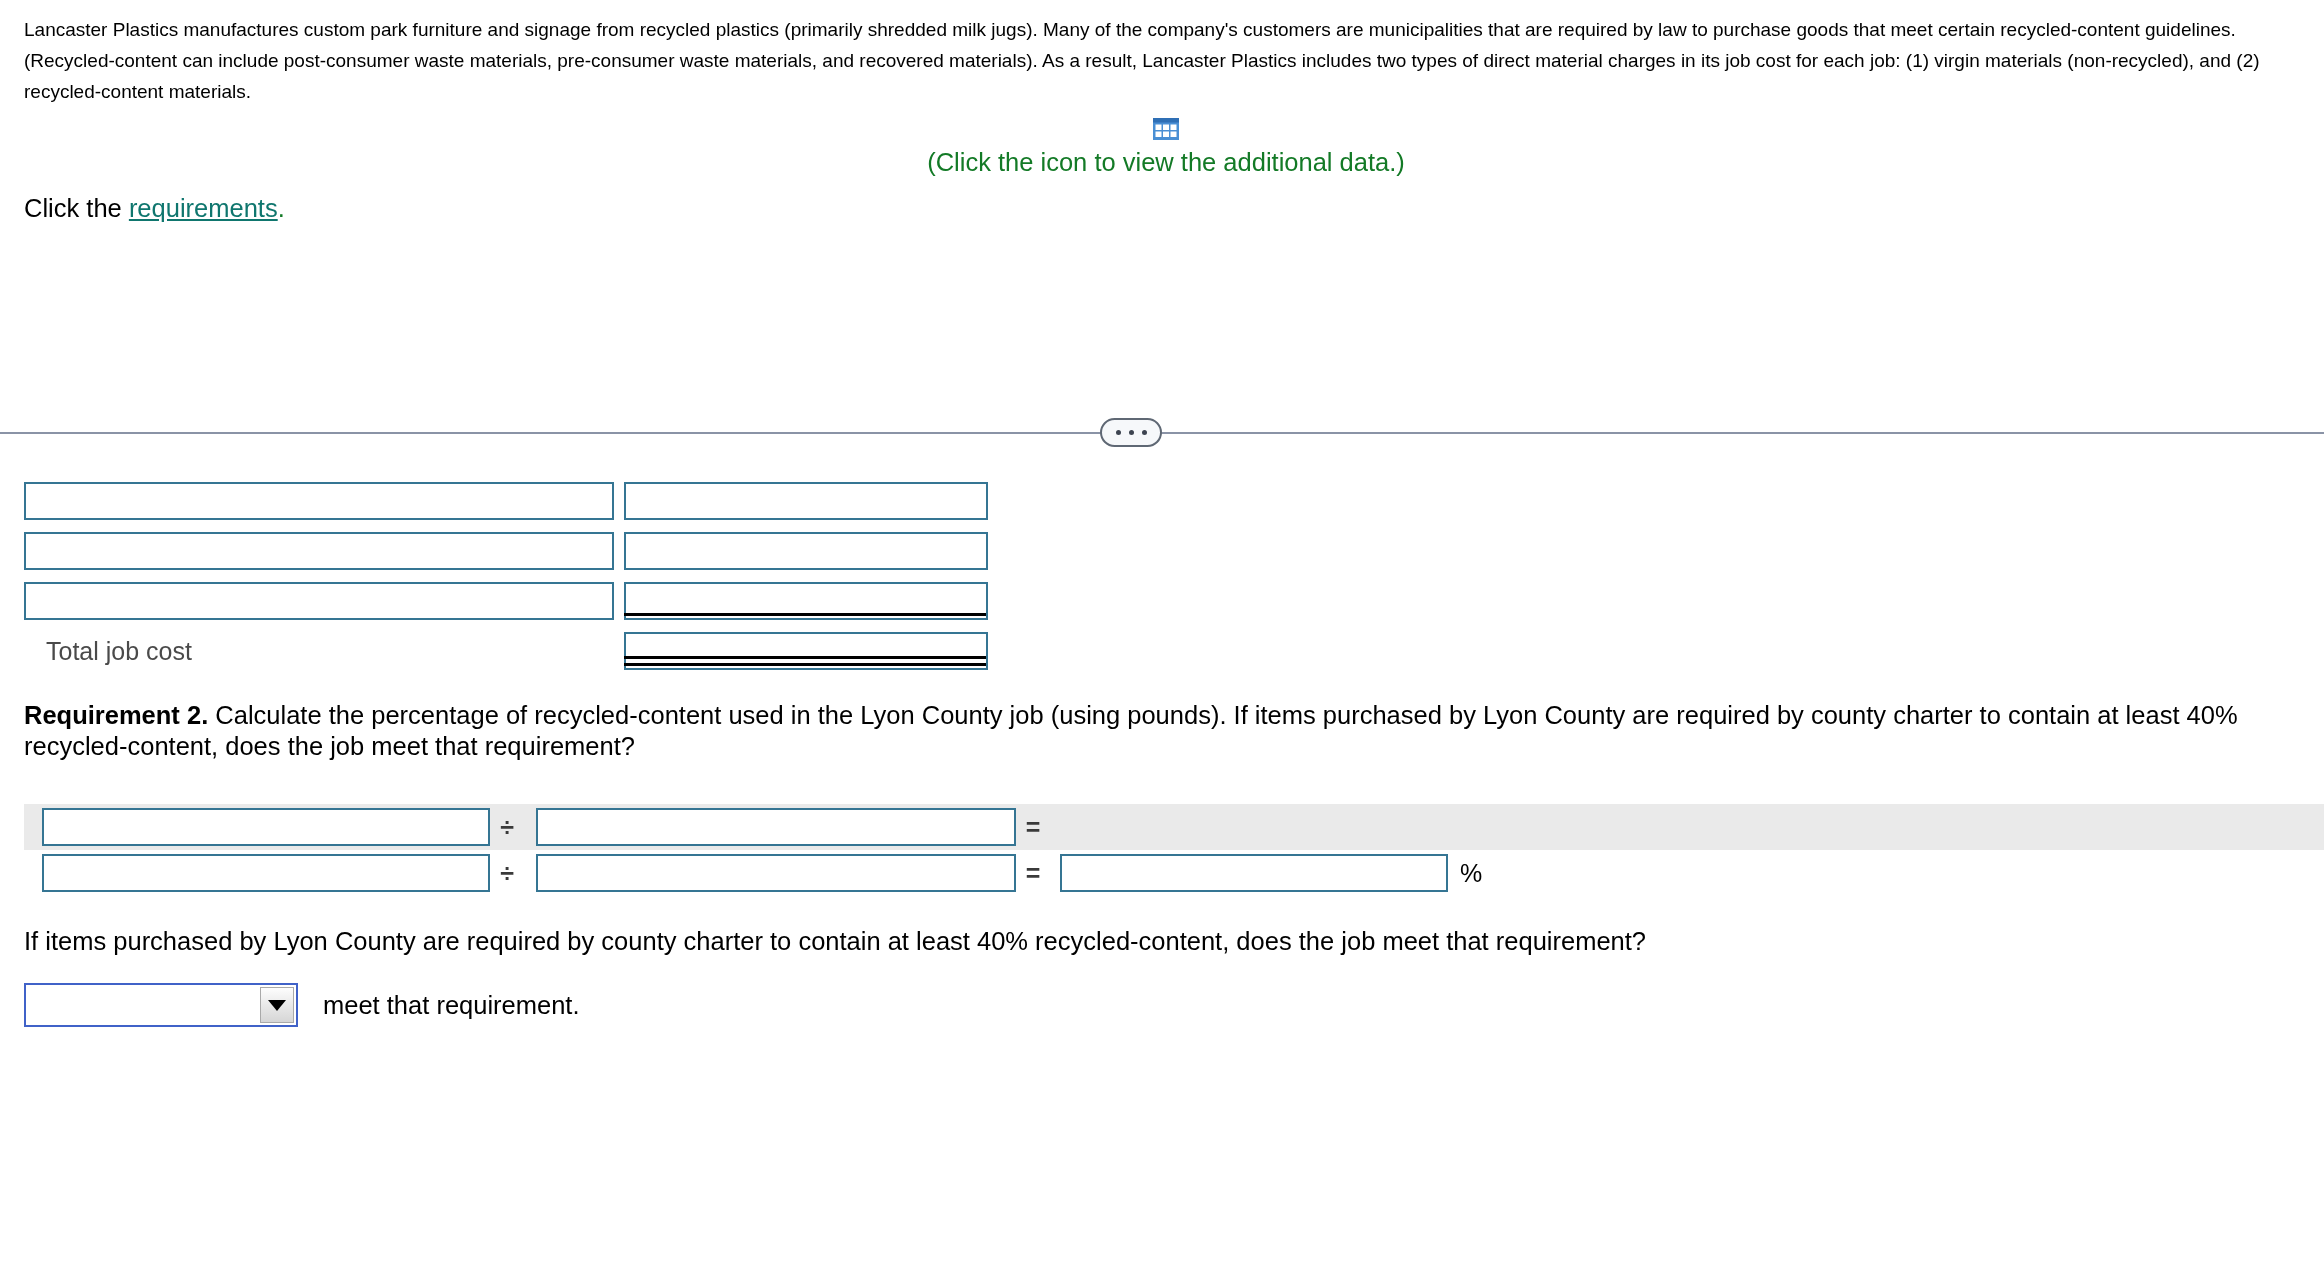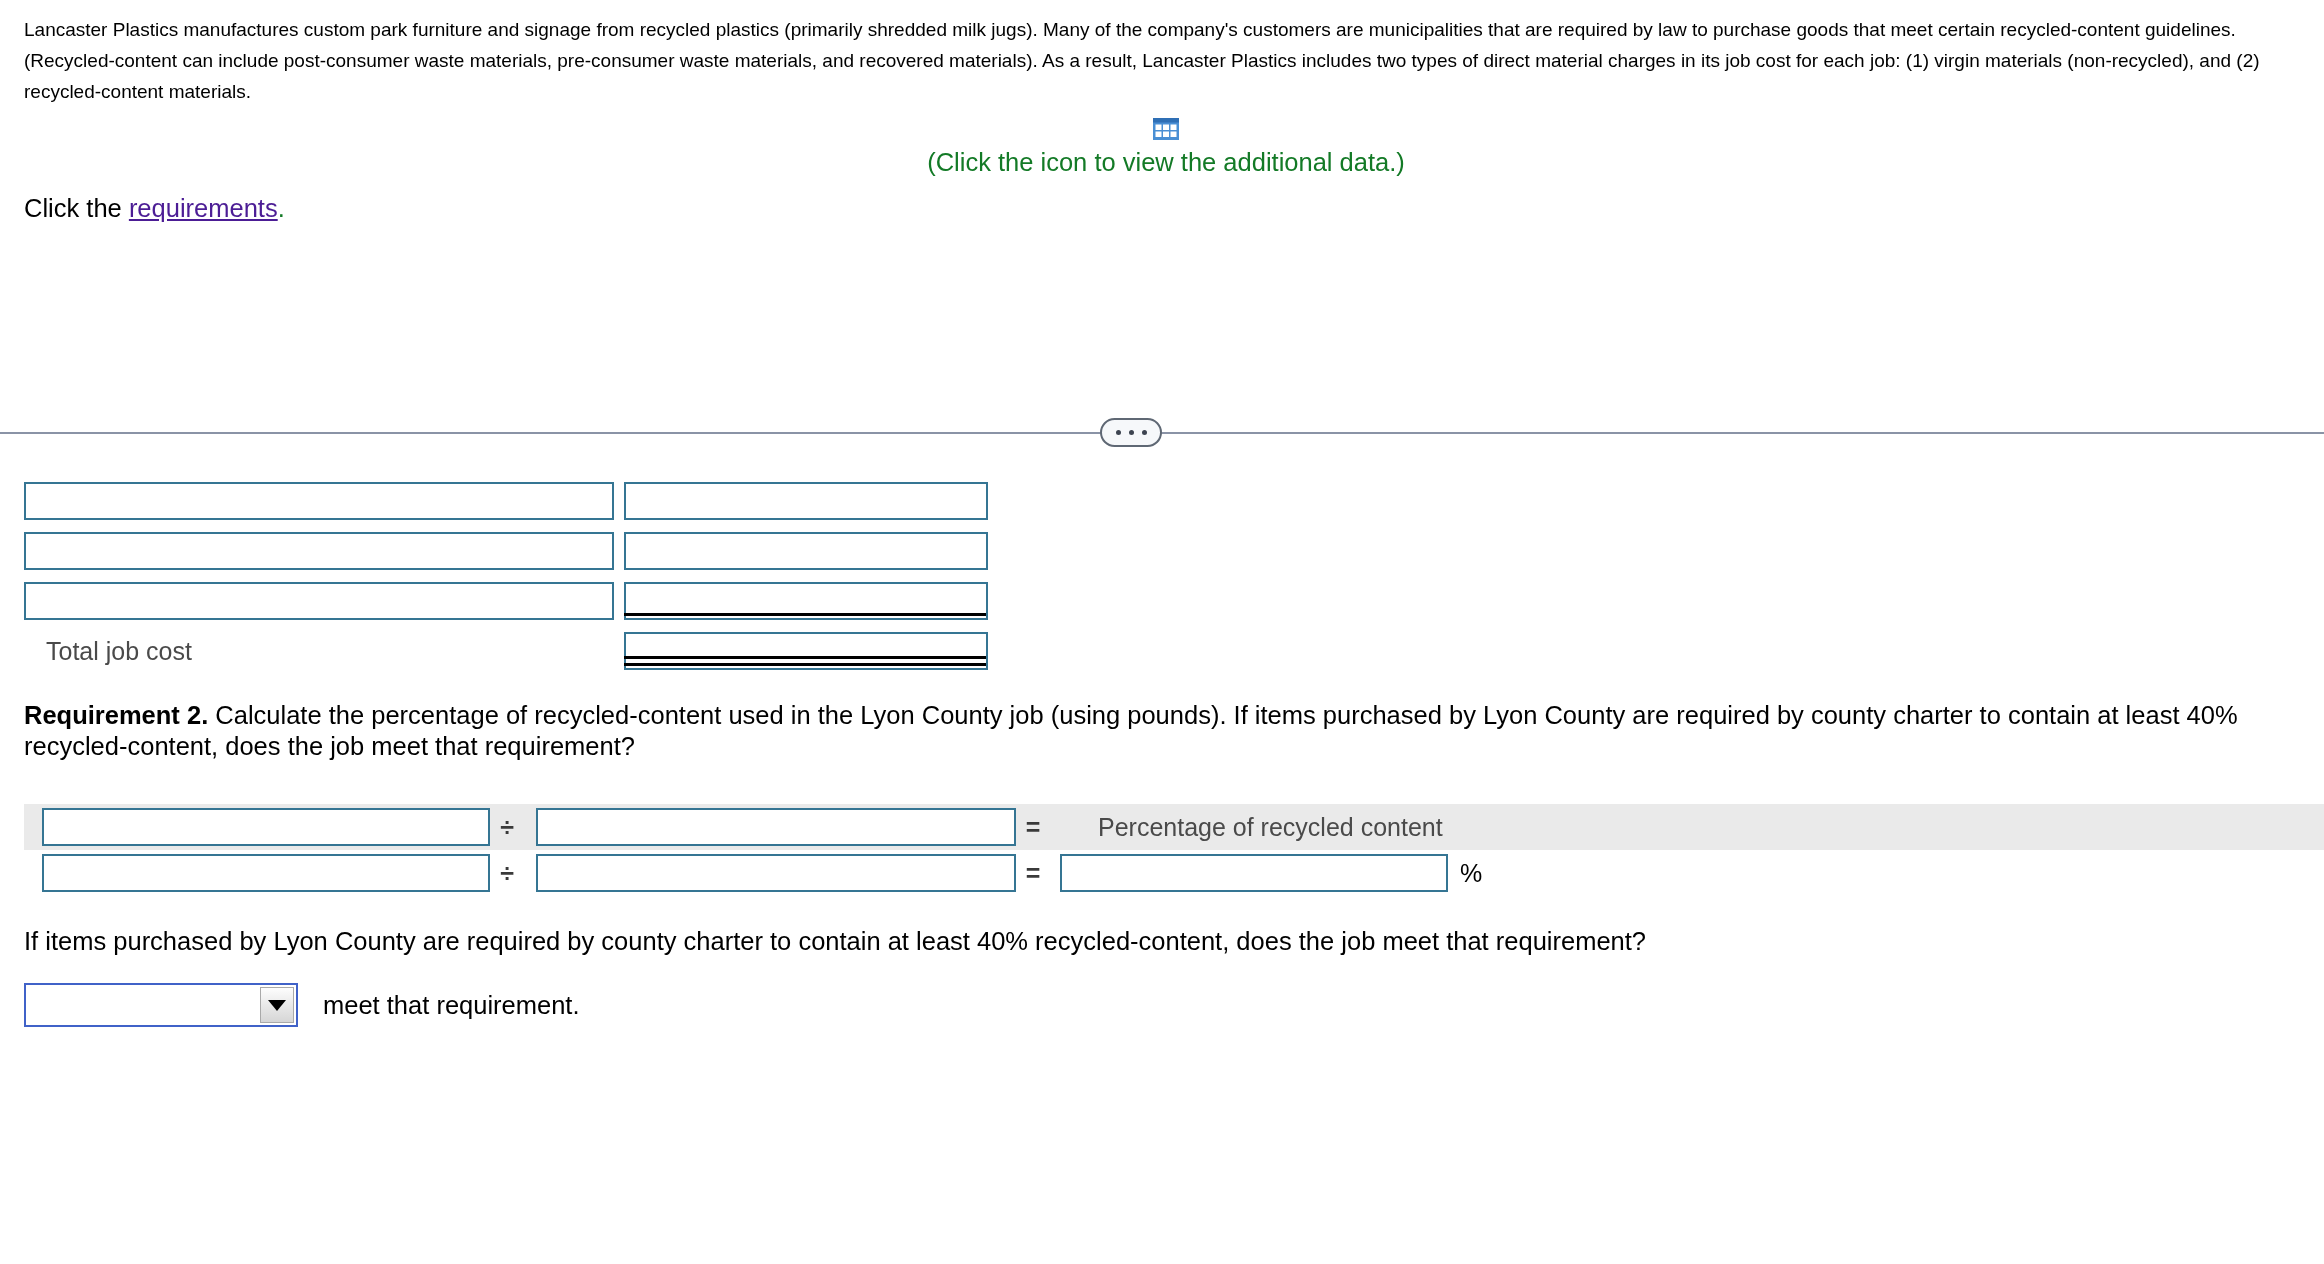--- a/index.html
+++ b/index.html
@@ -45,21 +45,21 @@
     color: #137a26;
     line-height: 26px;
     cursor: pointer;
   }
   .read-row {
     margin-top: 18px;
     font-size: 25.5px;
     line-height: 30px;
   }
   .req-link {
-    color: #4c1d95;
+    color: #0f766e;
     cursor: pointer;
   }
   .green-period { color: #137a26; }
 
   
   #divider {
     position: absolute;
     left: 0;
     top: 418px;
     width: 2324px;
@@ -377,21 +377,20 @@
 
   <div class="spacer-sm"></div>
 
 
   <div id="formula-block">
     <div class="frow shaded">
       <input class="fbox" type="text" value="" style="">
       <span class="op">÷</span>
       <input class="fbox wide" type="text" value="" style="">
       <span class="op eq">=</span>
-      <span class="fresult-label">Percentage of recycled content</span>
     </div>
 
     <div class="frow">
       <input class="fbox" type="text" value="" style="">
       <span class="op">÷</span>
       <input class="fbox wide" type="text" value="" style="">
       <span class="op eq">=</span>
       <input class="fbox result" type="text" value="" style="">
       <span class="pct-sign">%</span>
     </div>

